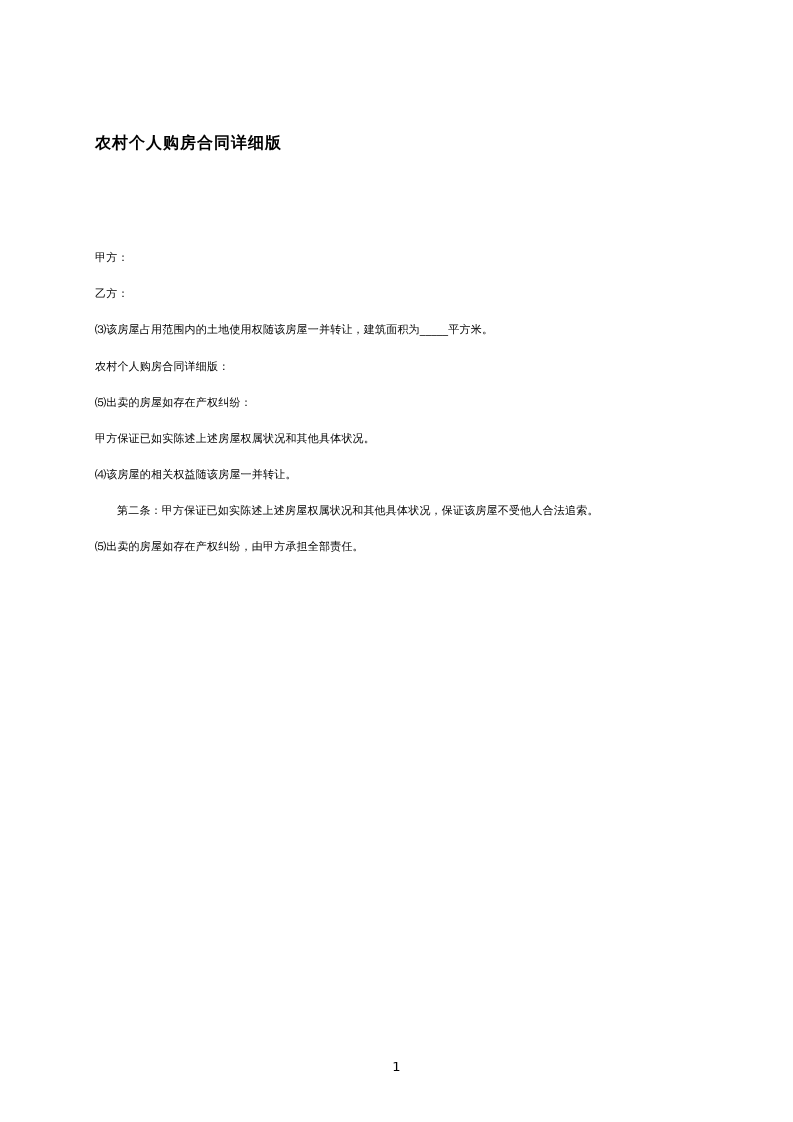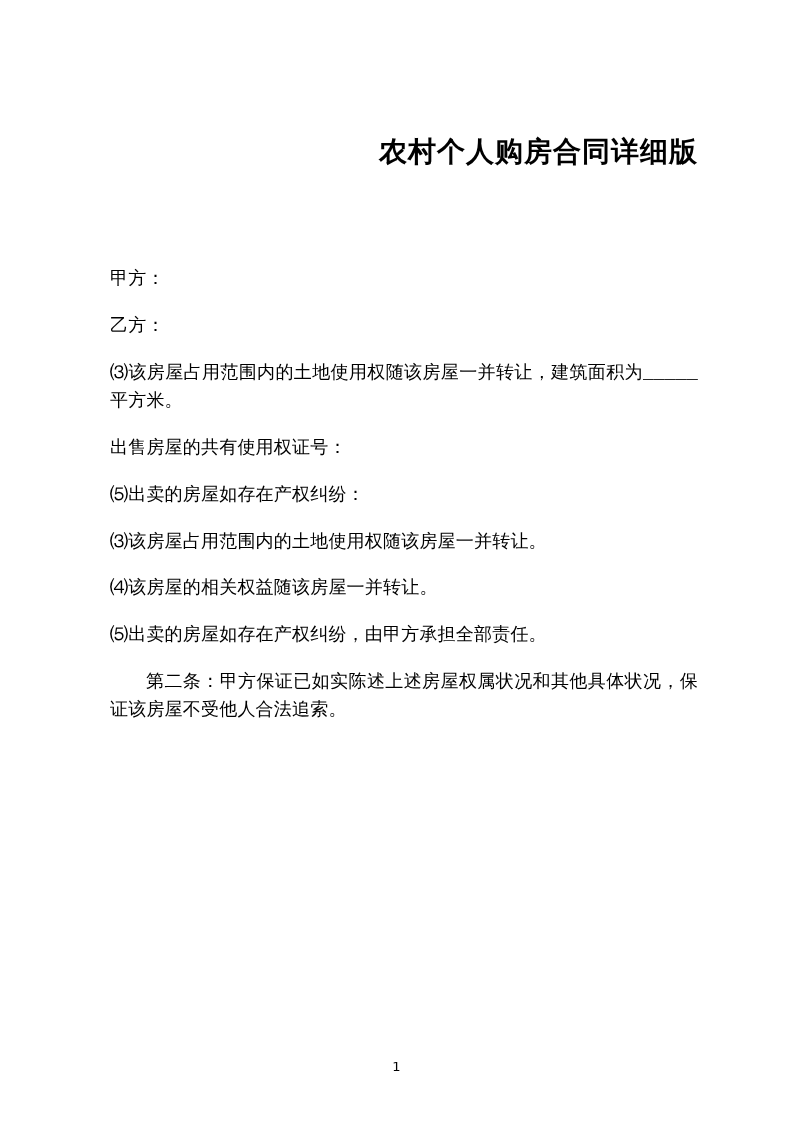--- a/index.html
+++ b/index.html
@@ -16,38 +16,37 @@
     overflow: hidden;
   }
   .page {
     position: relative;
     width: 793px;
     height: 1122px;
     box-sizing: border-box;
     padding: 0 95px;
   }
   .doc-title {
-    text-align: right;
-    font-size: 28px;
+    text-align: left;
+    font-size: 16px;
     font-weight: bold;
     letter-spacing: 1px;
     margin: 0;
     padding-top: 132px;
     line-height: 1.4;
   }
   .body-block {
     margin-top: 95px;
   }
   .para {
-    font-size: 18px;
+    font-size: 11px;
     line-height: 1.55;
-    margin: 0 0 19px 15px;
+    margin: 0 0 19px 0;
     text-align: justify;
     letter-spacing: 0.2px;
-    font-family: Liberation Mono, monospace;
   }
   .indent {
     text-indent: 2em;
   }
   .page-number {
     position: absolute;
     bottom: 48px;
     left: 0;
     width: 793px;
     text-align: center;
@@ -59,23 +58,23 @@
 <body>
 
 <div class="page">
 
   <h1 class="doc-title">农村个人购房合同详细版</h1>
 
   <div class="body-block">
     <p class="para">甲方：</p>
     <p class="para">乙方：</p>
     <p class="para">⑶该房屋占用范围内的土地使用权随该房屋一并转让，建筑面积为_____平方米。</p>
-    <p class="para">出售房屋的共有使用权证号：</p>
+    <p class="para">农村个人购房合同详细版：</p>
     <p class="para">⑸出卖的房屋如存在产权纠纷：</p>
-    <p class="para">⑶该房屋占用范围内的土地使用权随该房屋一并转让。</p>
+    <p class="para">甲方保证已如实陈述上述房屋权属状况和其他具体状况。</p>
     <p class="para">⑷该房屋的相关权益随该房屋一并转让。</p>
+    <p class="para indent">第二条：甲方保证已如实陈述上述房屋权属状况和其他具体状况，保证该房屋不受他人合法追索。</p>
     <p class="para">⑸出卖的房屋如存在产权纠纷，由甲方承担全部责任。</p>
-    <p class="para indent">第二条：甲方保证已如实陈述上述房屋权属状况和其他具体状况，保证该房屋不受他人合法追索。</p>
   </div>
 
   <div class="page-number">1</div>
 
 </div>
 
 </body></html>

